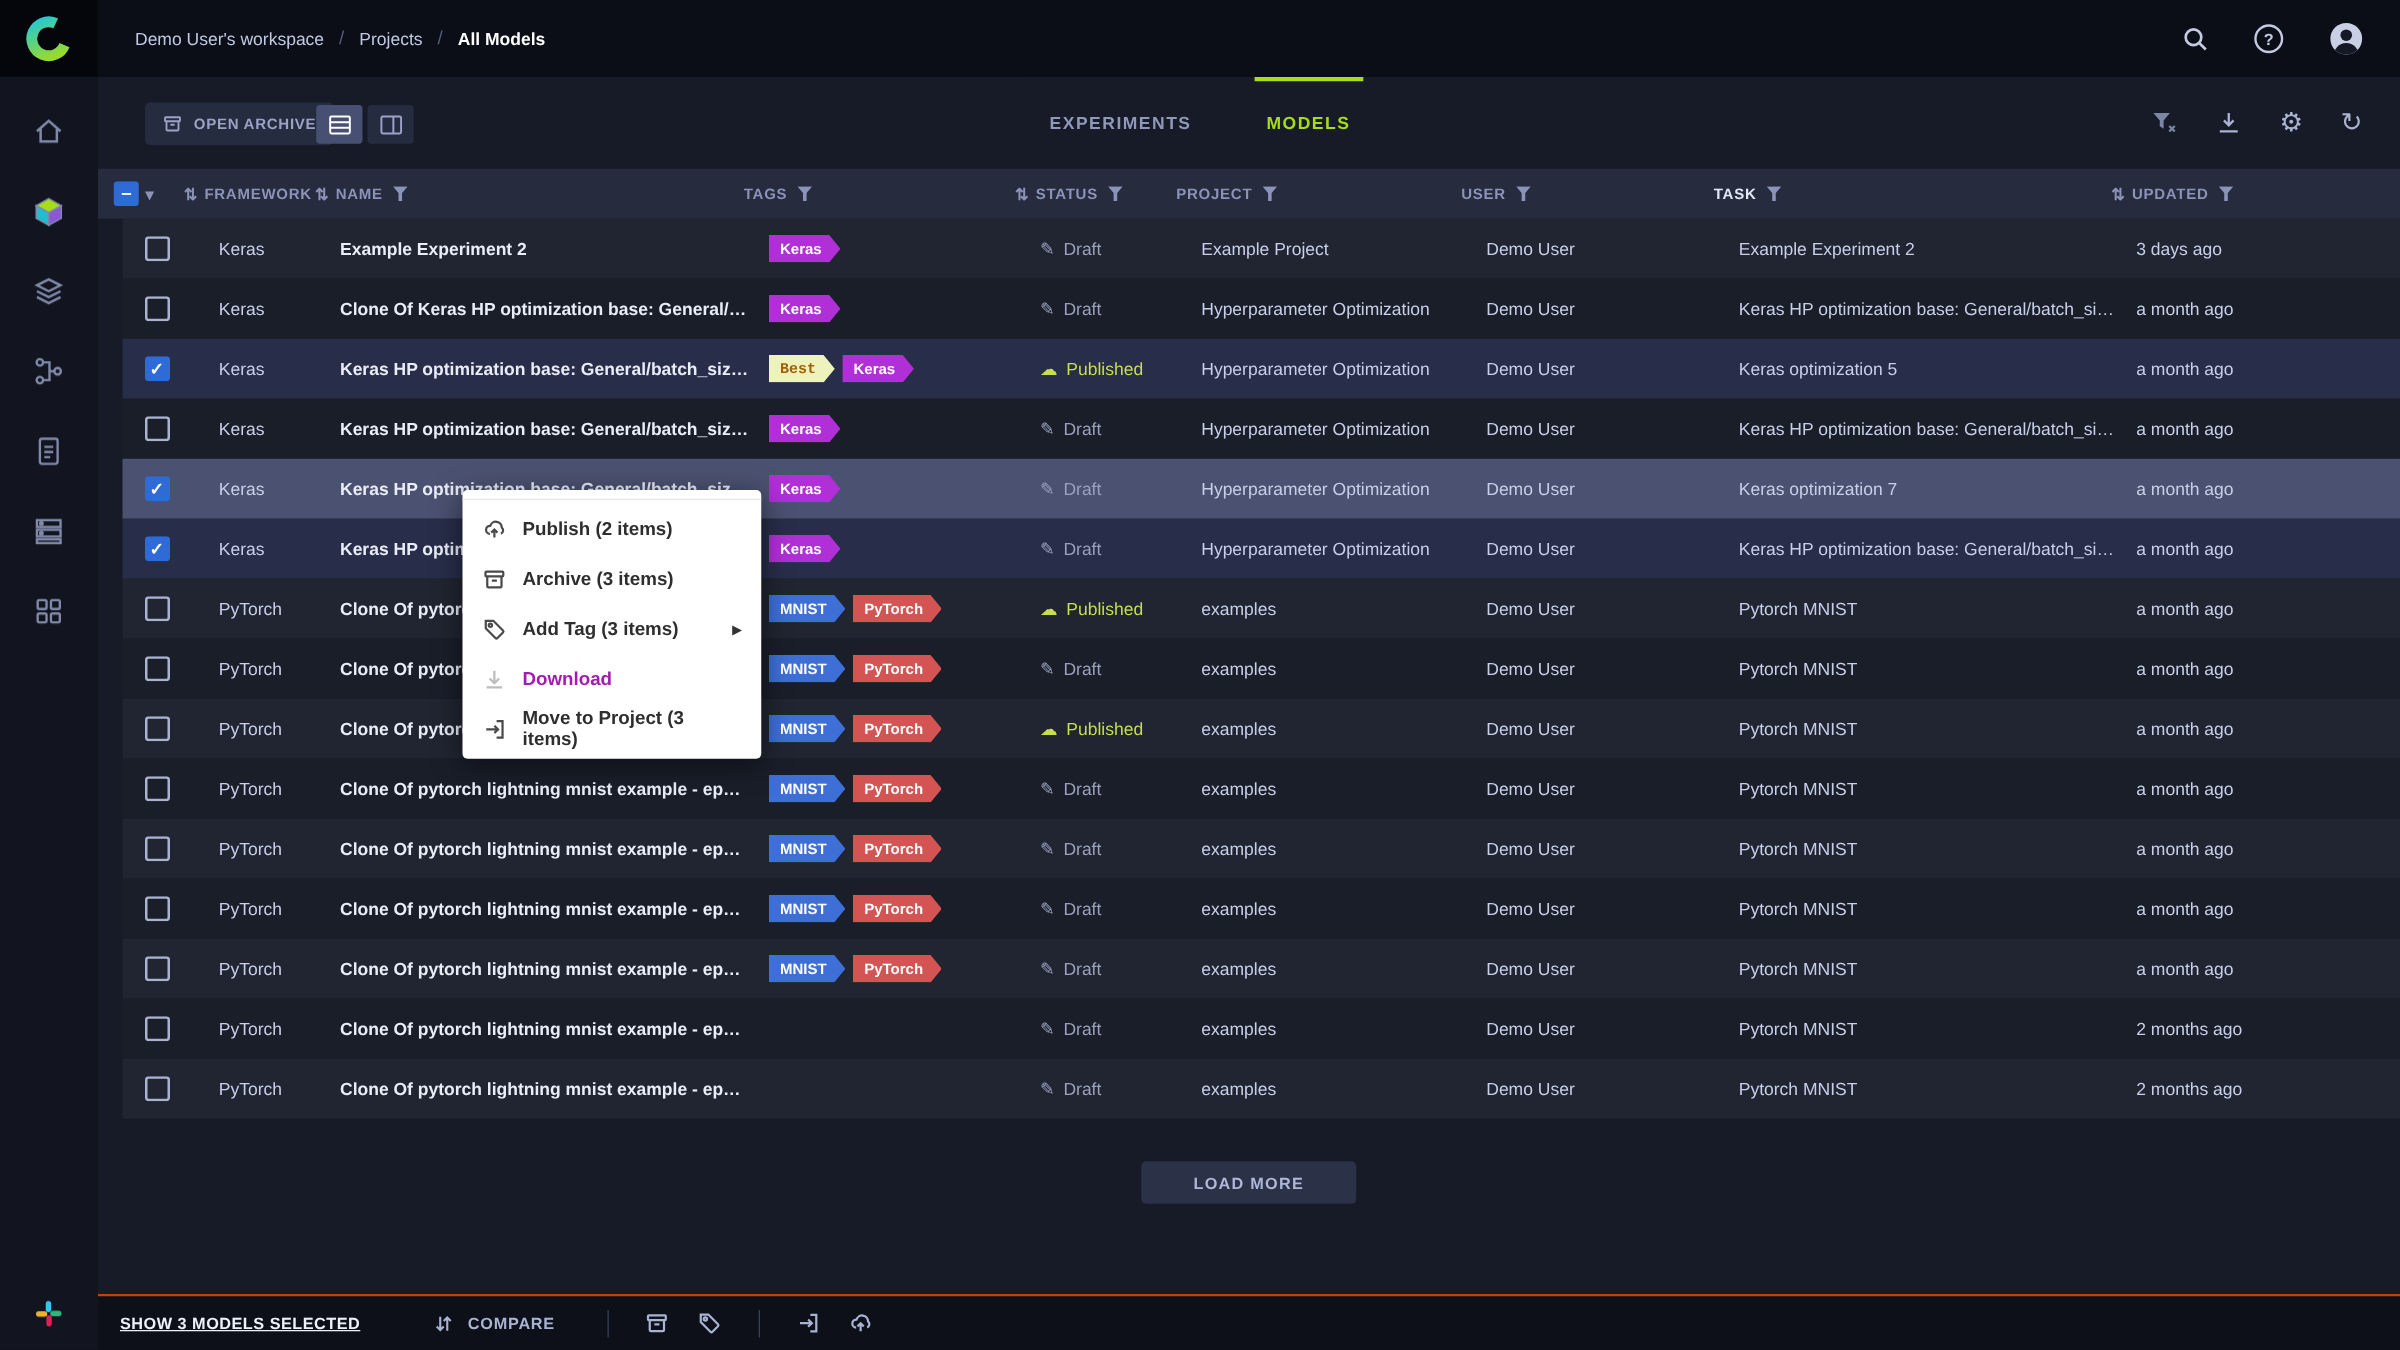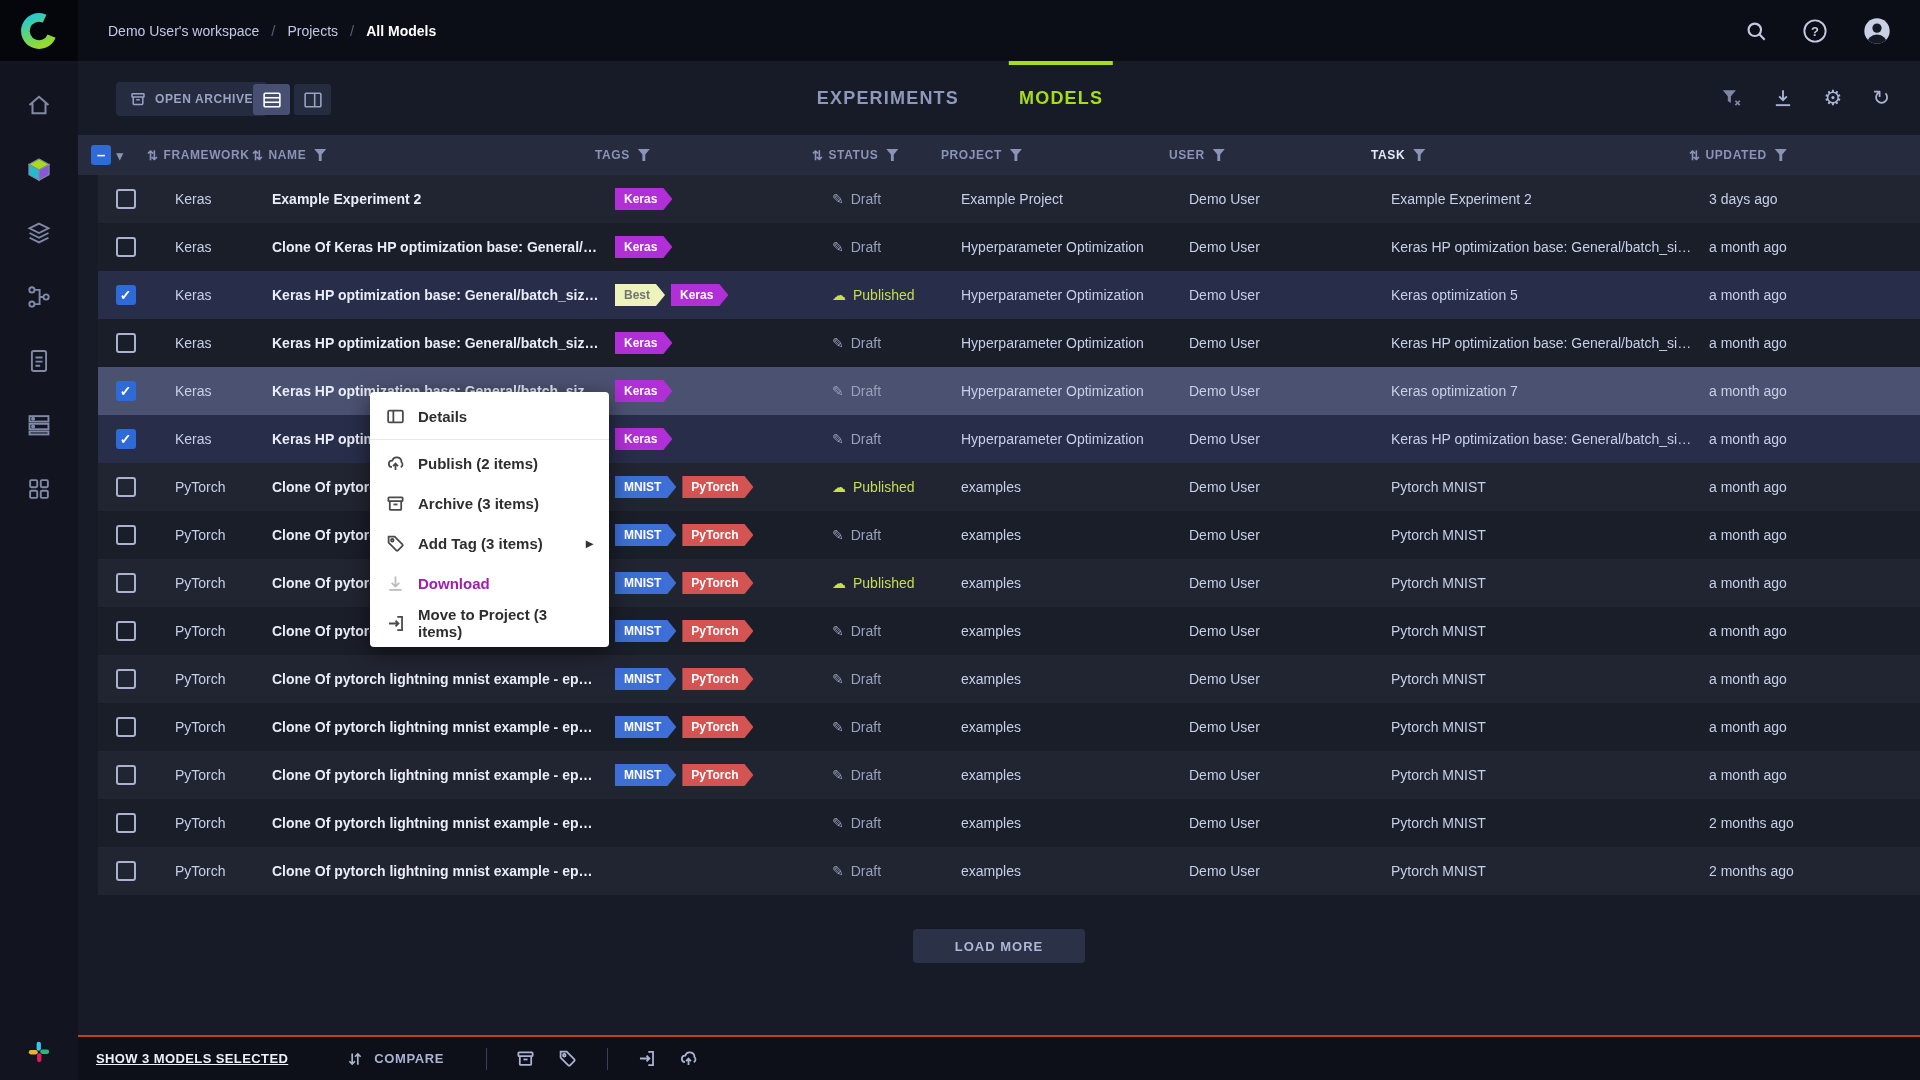--- a/index.html
+++ b/index.html
@@ -30,21 +30,21 @@
   .subbar { position:relative; height:74px; }
   .btn-archive { position:absolute; left:38px; top:21px; height:34px; display:flex; align-items:center; gap:9px;
     background:#262c3f; border:none; border-radius:4px; color:#9aa3c5; font-size:12px; font-weight:700;
     letter-spacing:.6px; padding:12px 14px; cursor:pointer; font-family:inherit; }
   .toggles { position:absolute; left:175px; top:23px; display:flex; gap:4px; }
   .toggle { width:37px; height:31px; border-radius:3px; display:flex; align-items:center; justify-content:center;
     background:#262c3f; color:#9aa3c5; border:none; cursor:pointer; }
   .toggle.active { background:#474f72; color:#ffffff; }
   .tabs { position:absolute; left:882px; transform:translateX(-50%); top:0; height:74px;
     display:flex; gap:60px; align-items:center; }
-  .tab { position:relative; height:74px; display:flex; align-items:center; font-size:18px; font-weight:700;
+  .tab { position:relative; height:74px; display:flex; align-items:center; font-size:14px; font-weight:700;
     letter-spacing:1.2px; color:#8f98ba; cursor:pointer; }
   .tab.active { color:#a6dd17; }
   .tab.active::before { content:""; position:absolute; top:0; left:-10px; right:-10px; height:4px; background:#a6dd17; }
   .sub-icons { position:absolute; right:30px; top:0; height:74px; display:flex; align-items:center; gap:30px; }
   .sub-icons > span { display:flex; align-items:center; justify-content:center; cursor:pointer;
     color:#aab3d2; font-size:21px; }
 
   
   .grid { display:grid; grid-template-columns:69px 105px 343px 217px 129px 228px 202px 318px 1fr; align-items:center; }
   .thead { height:40px; background:#262b3d; }
@@ -379,21 +379,21 @@
     <div class="cell c-updated">a month ago</div>
   </div>
 
   <div class="trow grid odd selected">
     <div class="cell c-check">
       <span class="cb checked"></span>
     </div>
     <div class="cell c-fw">Keras</div>
     <div class="cell c-name">Keras HP optimization base: General/batch_size=128…</div>
     <div class="cell c-tags">
-          <span class="tag" style="background: rgb(238, 243, 190); color: #737373;">Best</span>
+          <span class="tag" style="background: rgb(238, 243, 190); color: #a16207; font-family: Liberation Mono, monospace;">Best</span>
           <span class="tag" style="background: rgb(176, 47, 214); color: rgb(255, 255, 255);">Keras</span>
         </div>
     <div class="cell c-status published">
       <span class="st-icon">☁</span>
       <span class="st-text">Published</span>
     </div>
     <div class="cell c-project">Hyperparameter Optimization</div>
     <div class="cell c-user">Demo User</div>
     <div class="cell c-task">Keras optimization 5</div>
     <div class="cell c-updated">a month ago</div>
@@ -630,30 +630,20 @@
     <div class="cell c-updated">2 months ago</div>
   </div>
 </div>
 
   <div class="load-wrap">
     <button class="btn-loadmore">LOAD MORE</button>
   </div>
 </main>
 
 <div class="ctx" id="ctx">
-  <div class="ctx-item">
-    <span class="mi-icon">
-        <svg width="19" height="19" viewBox="0 0 16 16" fill="none" stroke="currentColor" stroke-width="1.5">
-          <rect x="1.8" y="3" width="12.4" height="10" rx="1.2"></rect>
-          <line x1="6.2" y1="3" x2="6.2" y2="13"></line>
-        </svg>
-      </span>
-    <span class="mi-label">Details</span>
-
-  </div>
 <div class="ctx-sep"></div>
   <div class="ctx-item">
     <span class="mi-icon">
         <svg width="19" height="19" viewBox="0 0 16 16" fill="none" stroke="currentColor" stroke-width="1.5">
           <path d="M5 11a2.7 2.7 0 0 1 .2-5.4A4 4 0 0 1 13 6.8 2.5 2.5 0 0 1 12.4 11"></path>
           <path d="M8 13.5V8.2M5.9 10.2l2.1-2.1 2.1 2.1"></path>
         </svg>
       </span>
     <span class="mi-label">Publish (2 items)</span>
 

